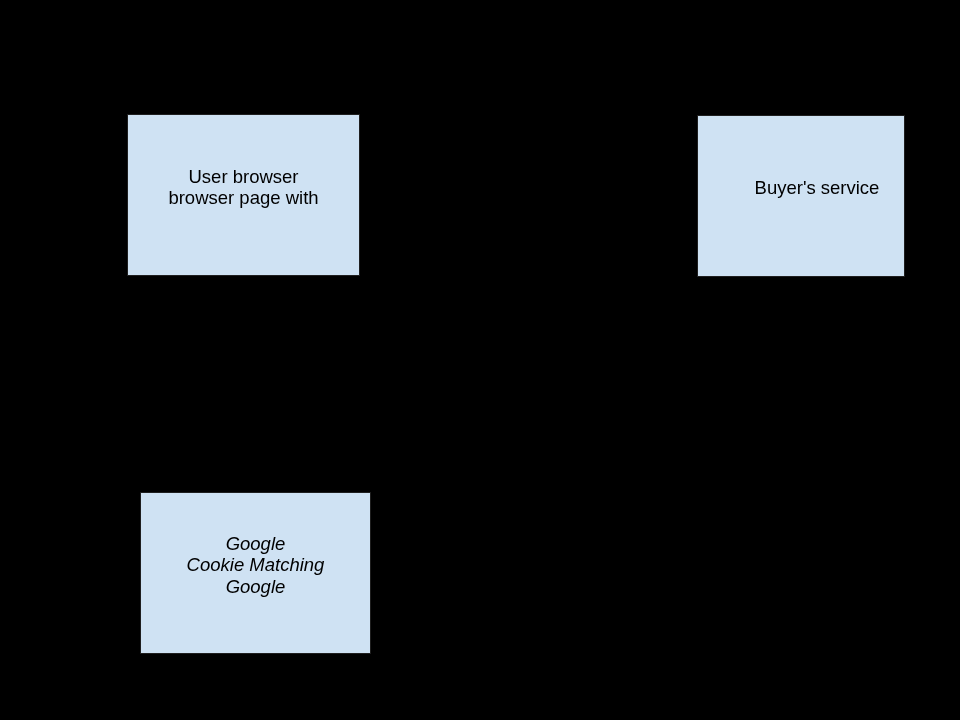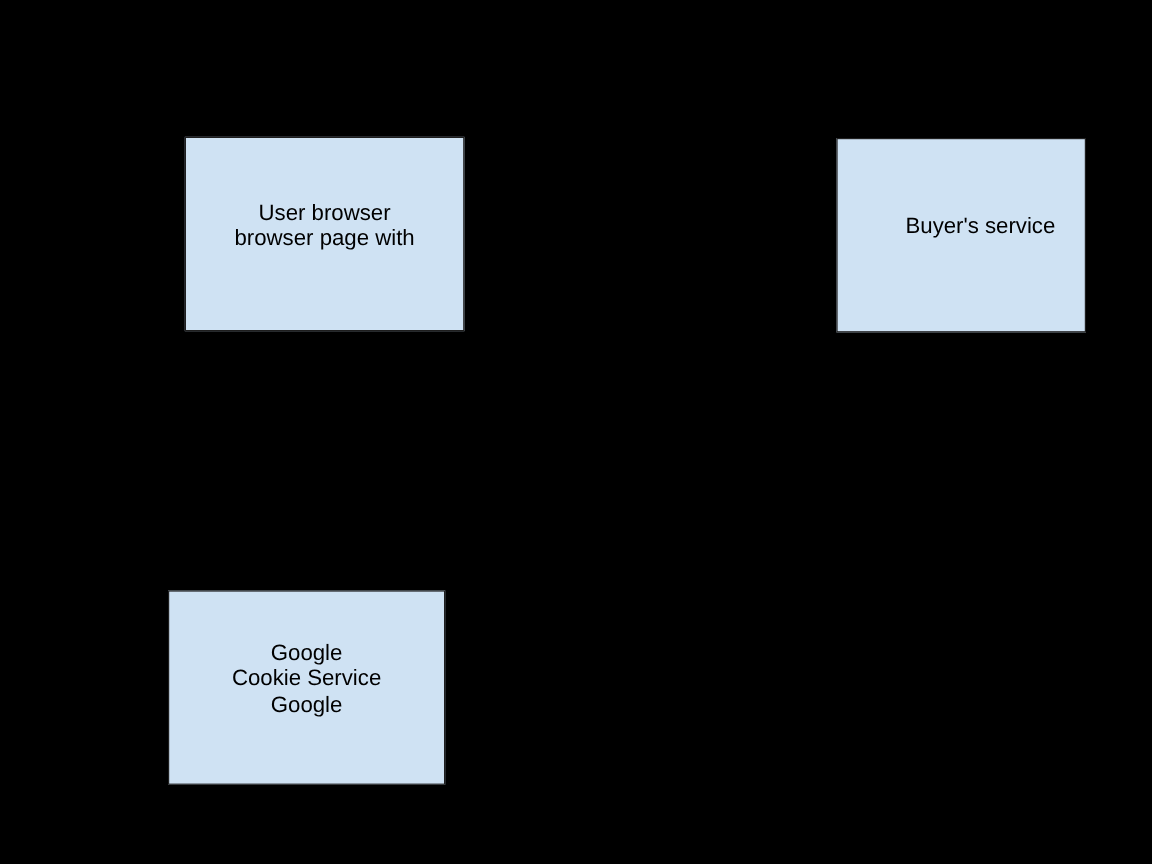--- a/index.html
+++ b/index.html
@@ -29,37 +29,38 @@
     line-height: 21.5px;
   }
   .box .label {
     transform: translateY(-8px);
   }
   .box .label span {
     display: block;
     white-space: nowrap;
   }
   #box-user-browser {
-    left: 154px;
+    left: 127px;
     top: 114px;
     width: 233px;
     height: 162px;
   }
   #box-buyers-service {
     left: 697px;
     top: 115px;
     width: 208px;
     height: 162px;
     padding-left: 32px;
   }
   #box-google-cms {
     left: 140px;
     top: 492px;
     width: 231px;
     height: 162px;
+    font-style: italic;
   }
 </style>
 </head>
 <body>
 
 <div class="canvas">
 
   <div class="box" id="box-user-browser">
     <div class="label">
       <span>User browser</span>
@@ -69,18 +70,18 @@
 
   <div class="box" id="box-buyers-service">
     <div class="label">
       <span>Buyer's service</span>
     </div>
   </div>
 
   <div class="box" id="box-google-cms">
     <div class="label">
       <span>Google</span>
-      <span>Cookie Service</span>
+      <span>Cookie Matching</span>
       <span>Google</span>
     </div>
   </div>
 
 </div>
 
 </body></html>

